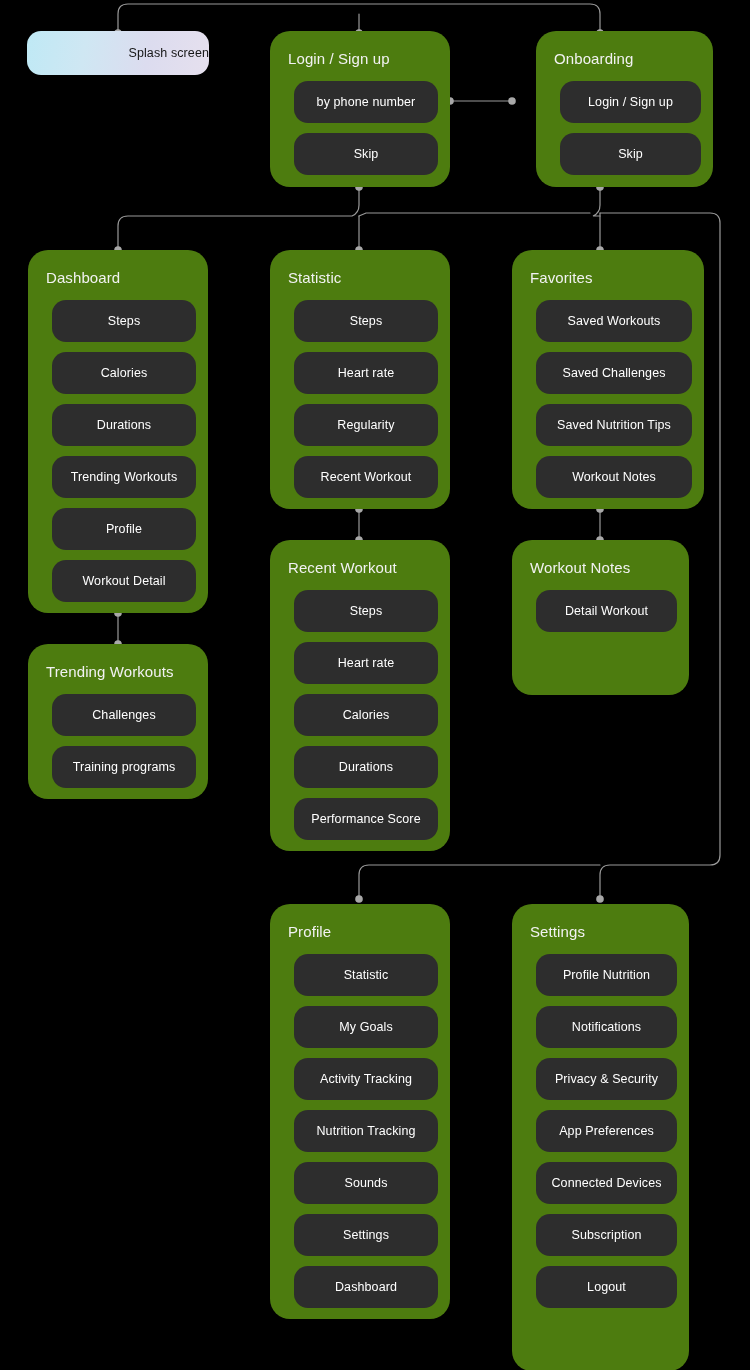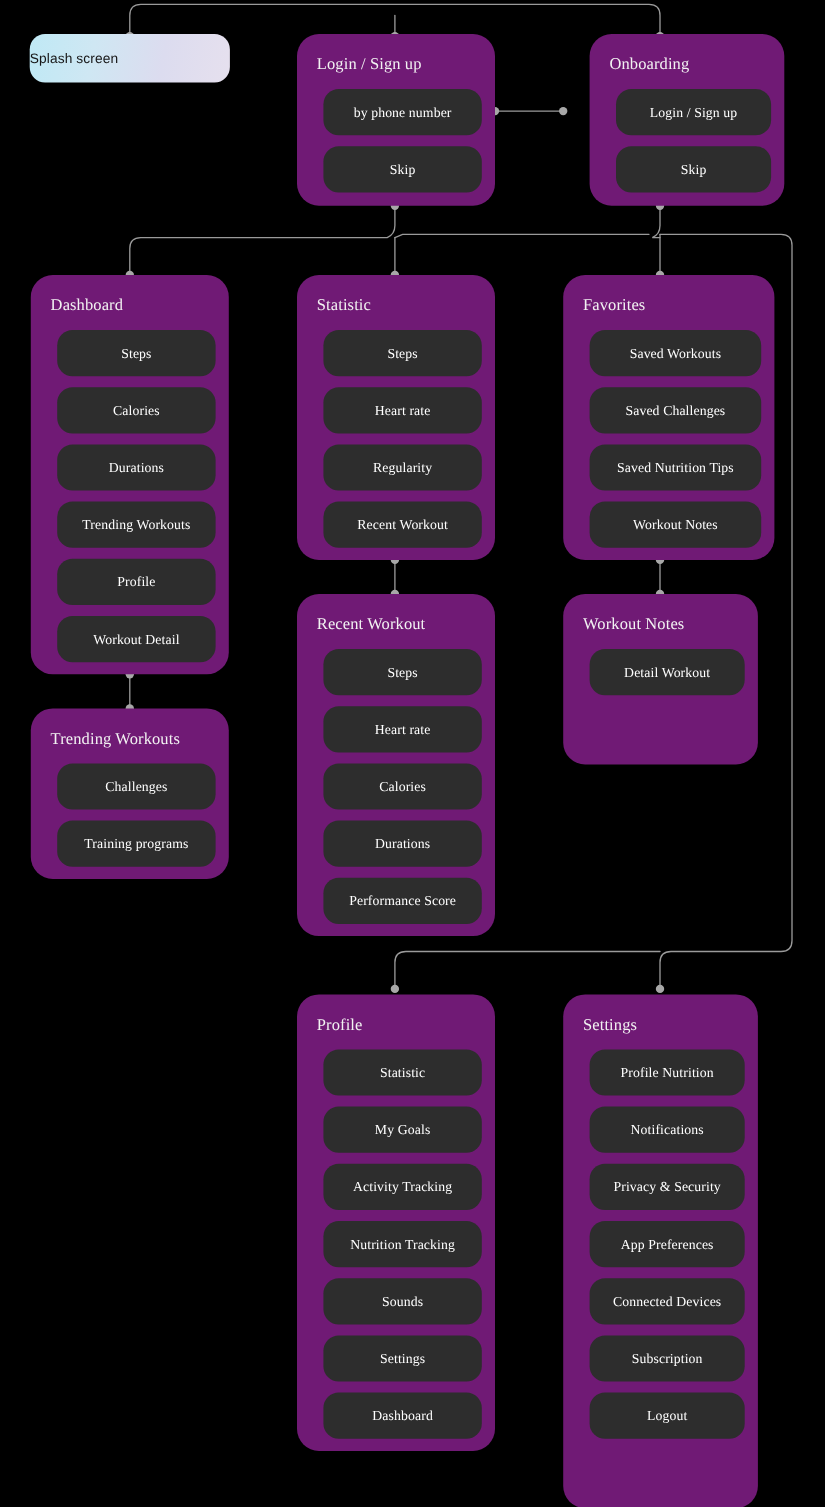--- a/index.html
+++ b/index.html
@@ -18,25 +18,24 @@
   }
   #wires {
     position: absolute;
     left: 0; top: 0;
     width: 750px; height: 1370px;
     pointer-events: none;
     z-index: 1;
   }
   .card {
     position: absolute;
-    background: #701a75;
+    background: #4d7c0f;
     border-radius: 20px;
     padding: 0;
     z-index: 2;
-    font-family: Liberation Serif, serif;
   }
   .card-title {
     color: #f2f2f2;
     font-size: 15px;
     font-weight: 400;
     letter-spacing: 0.1px;
     padding: 18px 0 0 18px;
     line-height: 20px;
   }
   .card-items {
@@ -59,21 +58,21 @@
     text-align: center;
   }
   .splash {
     position: absolute;
     width: 182px;
     height: 44px;
     border-radius: 14px;
     background: linear-gradient(100deg, #bfe9f5 0%, #cfe7f3 32%, #dcdcef 66%, #e6e0ee 100%);
     display: flex;
     align-items: center;
-    justify-content: flex-start;
+    justify-content: flex-end;
     z-index: 2;
   }
   .splash-label {
     color: #171717;
     font-size: 12.5px;
     font-weight: 500;
     letter-spacing: 0.1px;
   }
 </style>
 </head>

